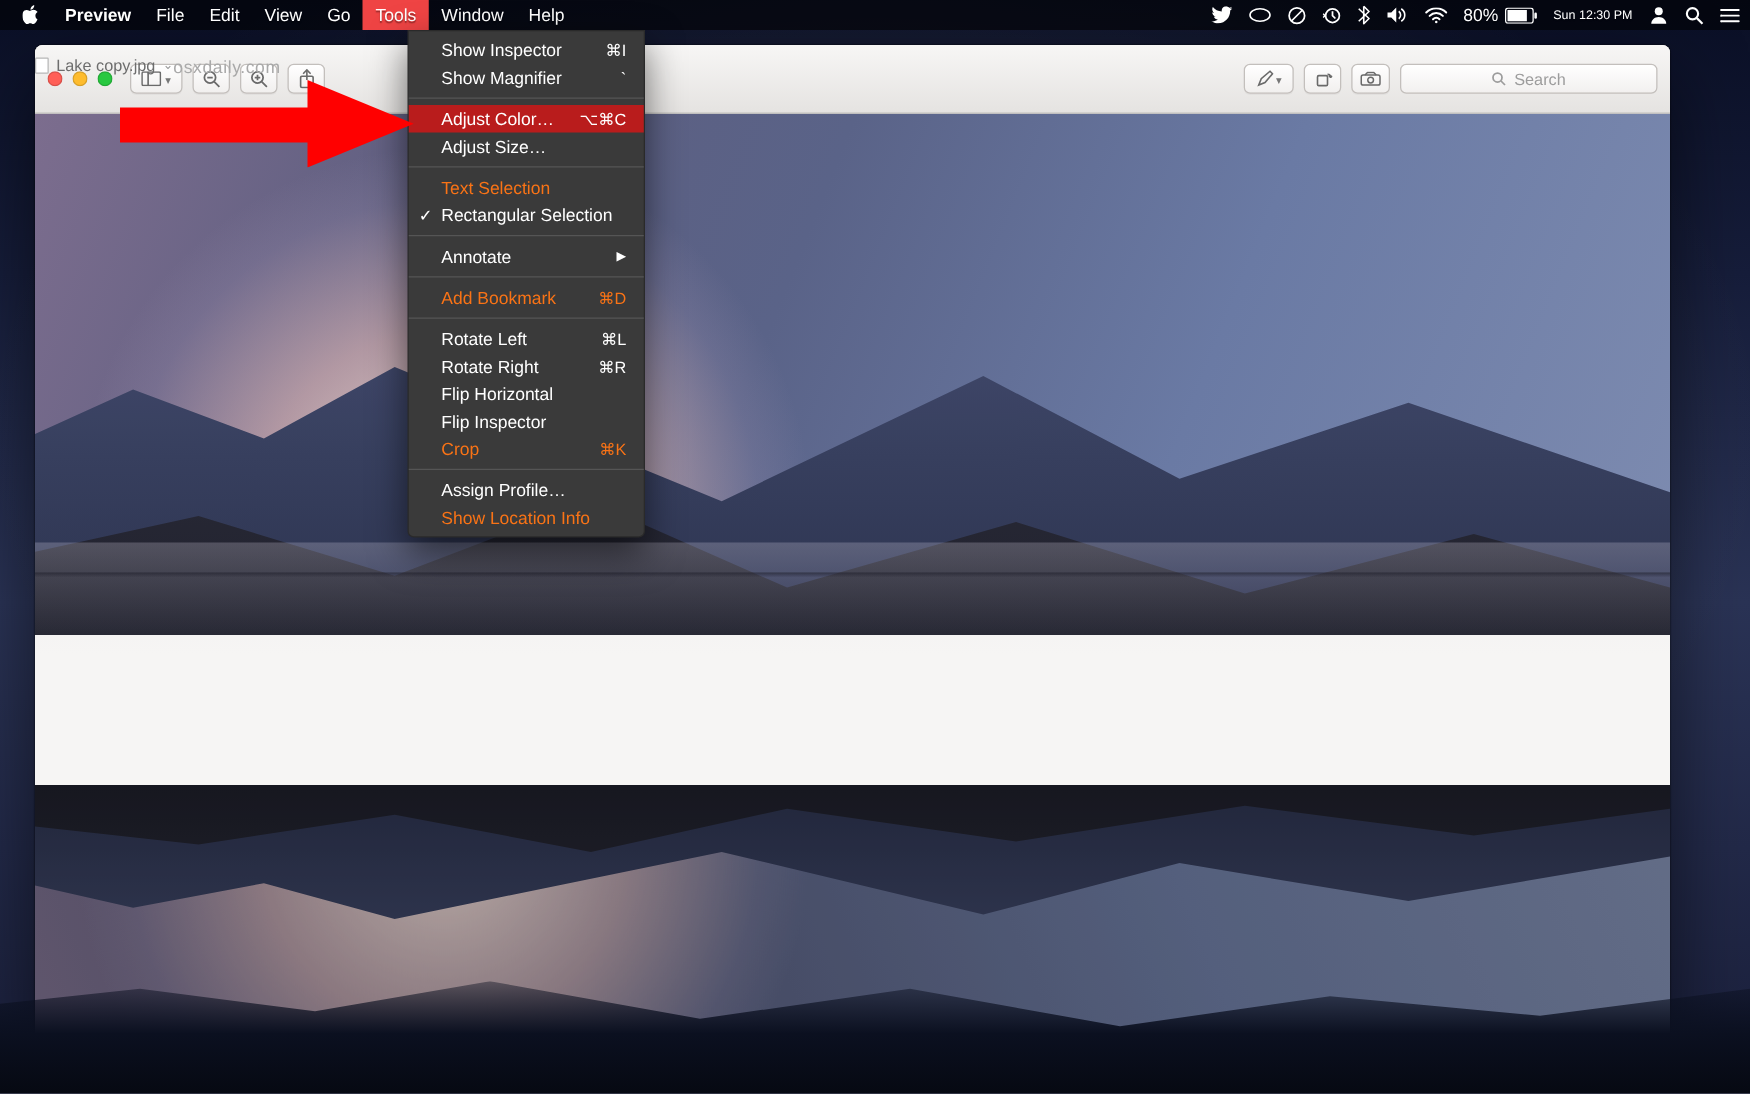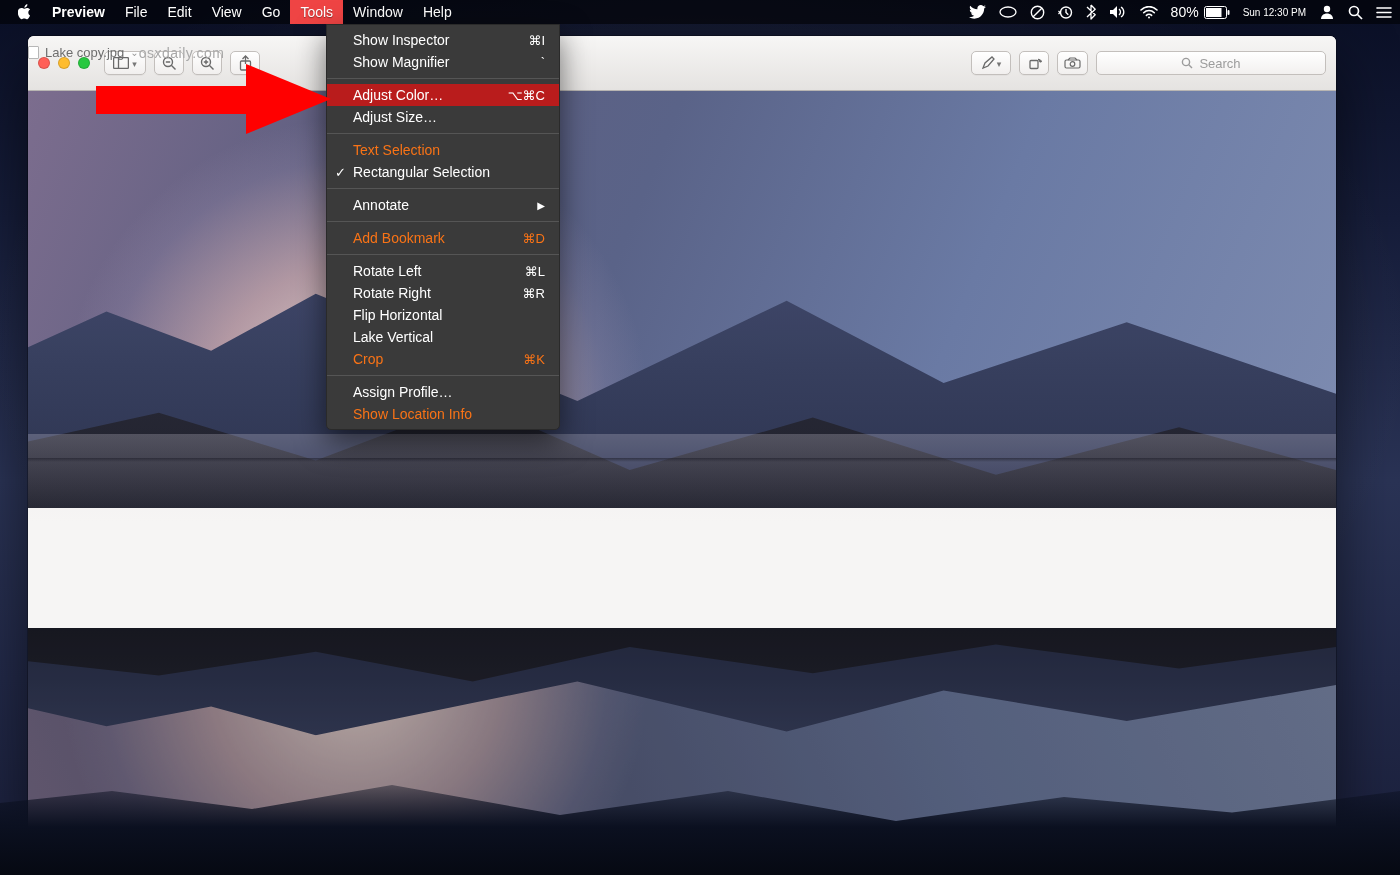--- a/index.html
+++ b/index.html
@@ -76,21 +76,21 @@
   pointer-events:none;
   color:#6d6d6d;
 }
 .title-file { font-size:13px; display:flex; align-items:center; gap:6px; }
 .title-file .tiny-doc{width:11px;height:13px;background:#fff;border:1px solid #b7b7b7;border-radius:1px;position:relative}
 .title-file .chev{font-size:10px;color:#9a9a9a}
 .watermark { font-size:14px; color:#a9a9a9; letter-spacing:0.5px; margin-top:2px; font-weight:400;}
 
 .right-tools{ margin-left:auto; margin-right:10px; display:flex; gap:8px; align-items:center;}
 .search-field{
-  height:24px; width:230px;
+  height:24px; width:206px;
   background:linear-gradient(#ffffff,#f2f0ef);
   border:1px solid #c3bfbc; border-radius:5px;
   display:flex; align-items:center; justify-content:center;
   color:#9c9c9c; font-size:13px; gap:6px;
 }
 
 
 .content{ position:relative; width:100%; height:745px; overflow:hidden; }
 .sky{
   position:absolute; inset:0 0 50% 0;
@@ -116,21 +116,21 @@
 .lake .sky{inset:0 0 50% 0; filter:brightness(0.78) saturate(0.9);}
 .lake .mountains-far{filter:brightness(0.7);}
 .lake .mountains-near{filter:brightness(0.7);}
 .haze{position:absolute; left:0; right:0; top:46%; height:12%; background:linear-gradient(180deg, rgba(220,215,230,0.25), transparent);}
 .shoreline{position:absolute;left:0;right:0;top:49.2%;height:4px;background:linear-gradient(180deg, rgba(30,30,42,.6), rgba(30,30,42,0));}
 
 
 .dropdown{
   position:absolute; z-index:10;
   left:326px; top:24px;
-  width:234px;
+  width:190px;
   background:#3a3a3a;
   border:1px solid #2a2a2a;
   border-radius:0 0 5px 5px;
   box-shadow: 0 12px 30px rgba(0,0,0,0.55);
   color:#fff; font-size:14px;
   padding:4px 0;
 }
 .dd-item{
   height:22px; display:flex; align-items:center;
   padding:0 14px 0 26px; position:relative; white-space:nowrap;
@@ -396,21 +396,21 @@
       <span class="sc">⌘L</span>
     </div>
     <div class="dd-item">
       <span>Rotate Right</span>
       <span class="sc">⌘R</span>
     </div>
     <div class="dd-item">
       <span>Flip Horizontal</span>
     </div>
     <div class="dd-item">
-      <span>Lake Vertical</span>
+      <span>Flip Inspector</span>
     </div>
     <div class="dd-item disabled">
       <span>Crop</span>
       <span class="sc">⌘K</span>
     </div>
     <div class="dd-sep"></div>
     <div class="dd-item">
       <span>Assign Profile…</span>
     </div>
     <div class="dd-item disabled">

